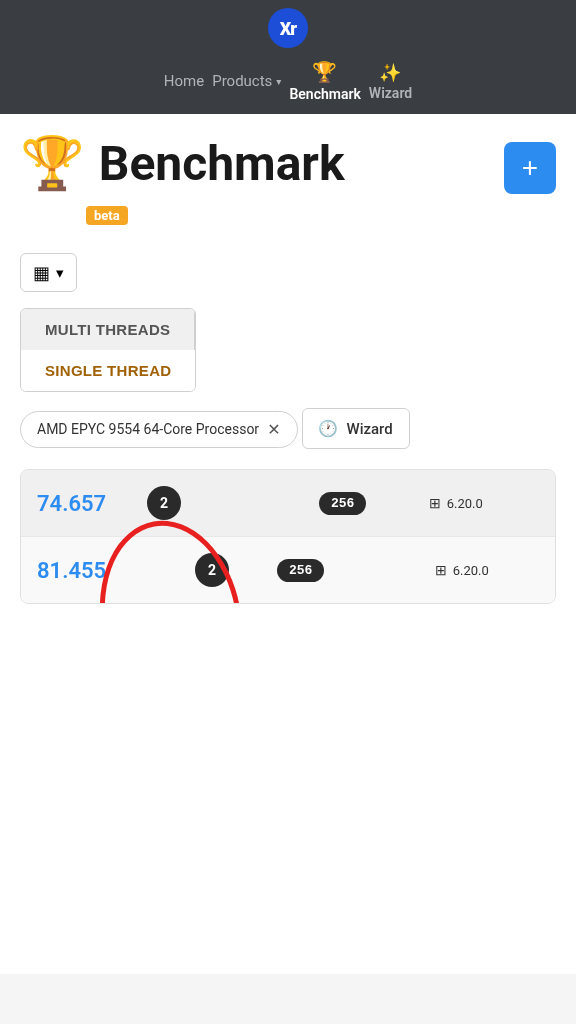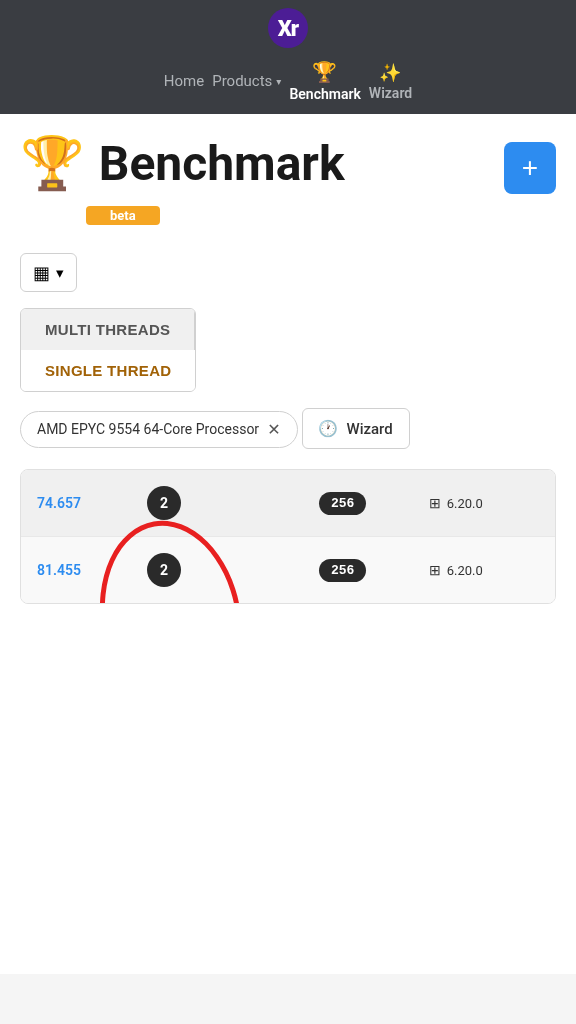--- a/index.html
+++ b/index.html
@@ -16,28 +16,28 @@
       background: #3a3d42;
       display: flex;
       flex-direction: column;
       align-items: center;
       padding: 0;
     }
     .navbar-logo {
       margin-top: 8px;
       width: 40px;
       height: 40px;
-      background: #4c1d95;
+      background: #1d4ed8;
       border-radius: 50%;
       display: flex;
       align-items: center;
       justify-content: center;
       color: white;
       font-weight: 900;
-      font-size: 22px;
+      font-size: 18px;
       letter-spacing: -1px;
       text-align: right;
     }
     .navbar-links {
       display: flex;
       align-items: center;
       gap: 8px;
       padding: 12px 20px;
       width: 100%;
       justify-content: center;
@@ -120,21 +120,21 @@
       justify-content: center;
       flex-shrink: 0;
       margin-top: 4px;
     }
     .beta-badge {
       display: inline-block;
       background: #f5a623;
       color: white;
       font-size: 13px;
       font-weight: 700;
-      padding: 2px 24px;
+      padding: 2px 8px;
       border-radius: 4px;
       margin-top: 6px;
       margin-left: 66px;
     }
 
     
     .filter-section {
       margin-top: 28px;
       margin-bottom: 16px;
     }
@@ -244,27 +244,28 @@
     .table-row {
       display: grid;
       grid-template-columns: 110px 1fr 110px 110px;
       padding: 16px 16px;
       align-items: center;
       background: #f9f9f9;
       border-bottom: 1px solid #e8e8e8;
     }
     .table-row:last-child {
       border-bottom: none;
+      gap: 48px;
     }
     .table-row:nth-child(even) {
       background: #f0f0f0;
     }
     .duration-val {
       color: #2d8cf0;
-      font-size: 14px;
+      font-size: 22px;
       font-weight: 600;
     }
     .cpu-badge {
       display: inline-flex;
       align-items: center;
       justify-content: center;
       background: #2a2a2a;
       color: white;
       border-radius: 50%;
       width: 34px;

